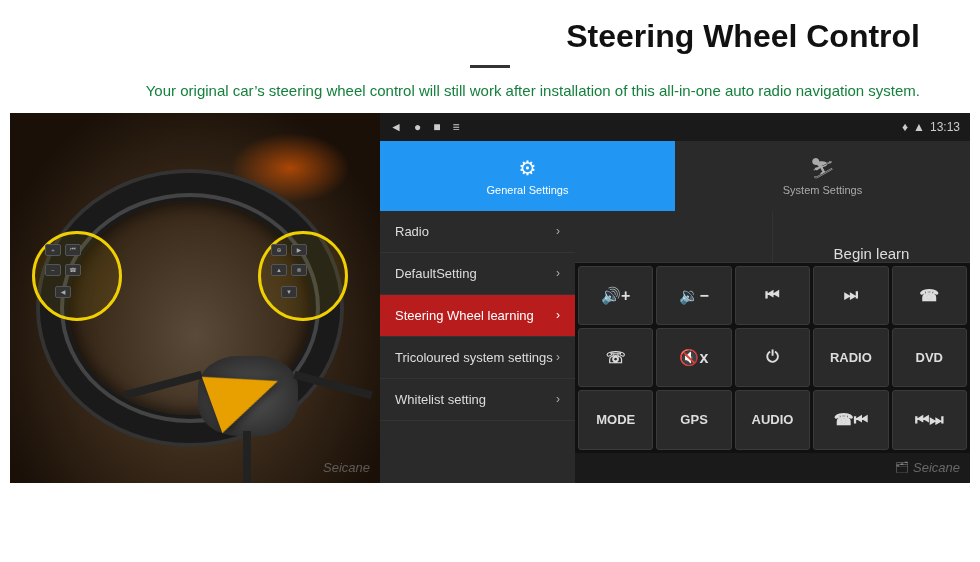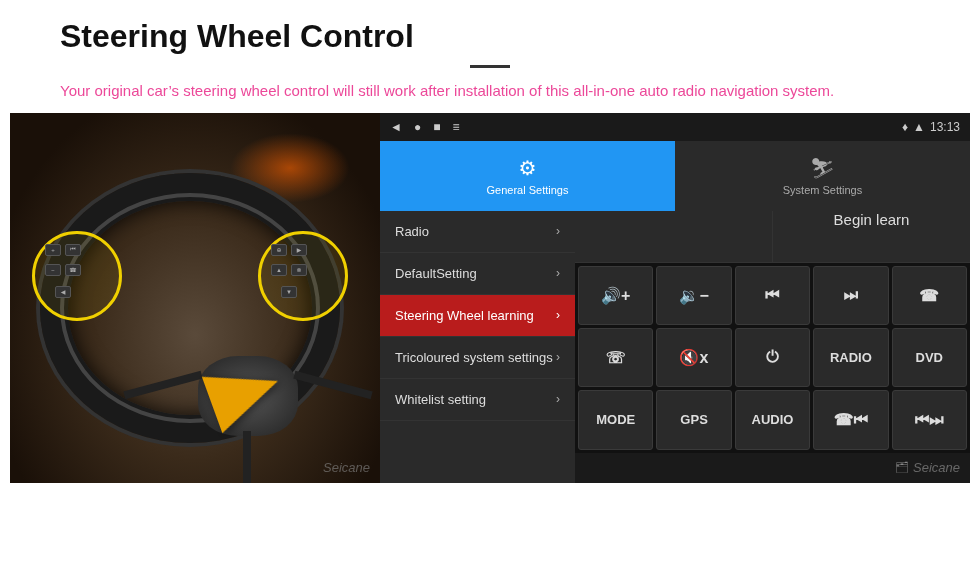--- a/index.html
+++ b/index.html
@@ -6,38 +6,38 @@
     body {
       font-family: Arial, sans-serif;
       background: #fff;
       width: 980px;
       min-height: 562px;
       overflow: hidden;
     }
 
     
     .header {
-      text-align: left;
+      text-align: right;
       padding: 18px 60px 10px;
     }
     .header h1 {
       font-size: 32px;
       font-weight: 900;
       color: #111;
       margin-bottom: 10px;
     }
     .header .divider {
       width: 40px;
       height: 3px;
       background: #333;
       margin: 0 auto 12px;
     }
     .header p {
       font-size: 15px;
-      color: #ec4899;
+      color: #15803d;
       line-height: 1.5;
     }
 
     
     .main-content {
       display: flex;
       margin: 0 10px;
       height: 370px;
       position: relative;
     }
@@ -302,21 +302,21 @@
       border-bottom: 1px solid #333;
     }
     .begin-learn-empty {
       flex: 1;
       background: #2a2a2a;
     }
     .begin-learn-btn {
       flex: 1;
       background: #2a2a2a;
       display: flex;
-      align-items: flex-start;
+      align-items: flex-end;
       justify-content: center;
       color: #ddd;
       font-size: 15px;
       border-left: 1px solid #333;
       cursor: pointer;
     }
 
     
     .control-grid {
       display: grid;

